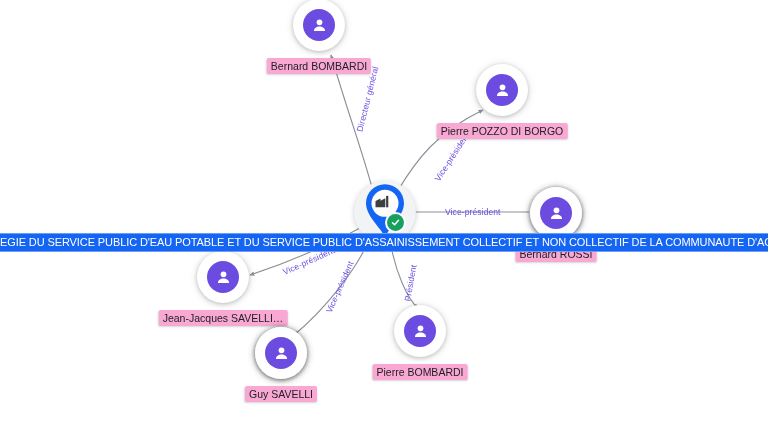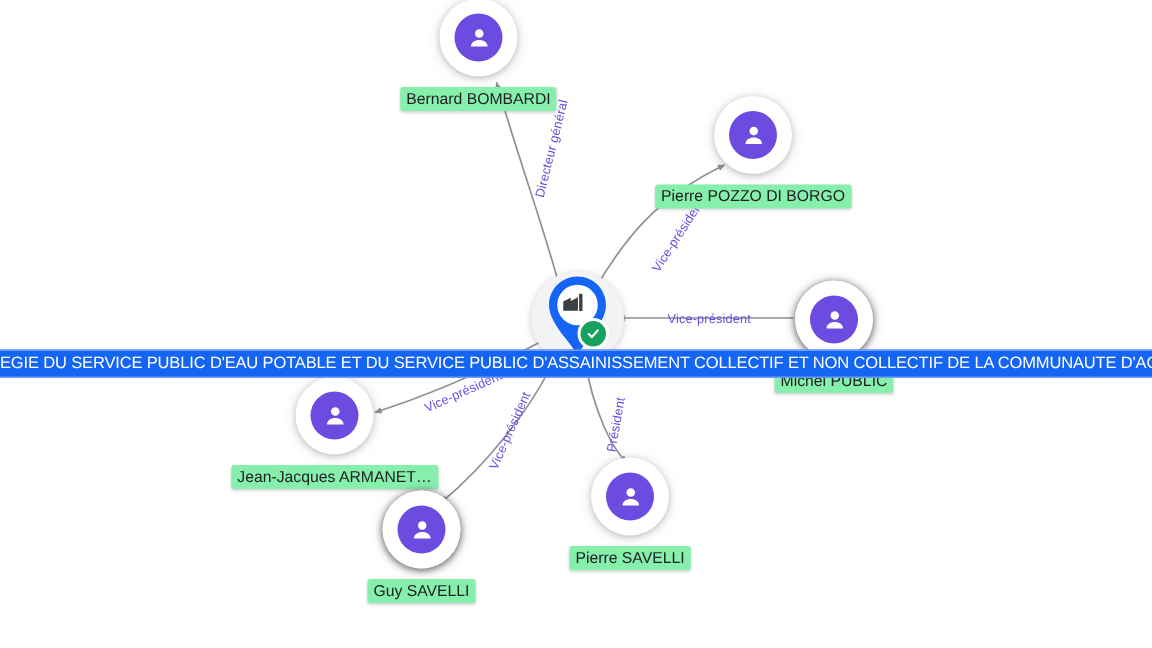--- a/index.html
+++ b/index.html
@@ -33,21 +33,21 @@
     width:52px;height:52px;border-radius:50%;
     background:#ffffff;
     box-shadow:0 1px 4px rgba(60,64,67,.28),0 1px 8px rgba(60,64,67,.10);
   }
 
   .label{
     position:absolute;left:50%;transform:translateX(-50%);
     top:33px;
     white-space:nowrap;
     font-size:10.5px;color:#202124;
-    background:#86efac;
+    background:#f9a8d4;
     padding:2px 4px;border-radius:2px;
     box-shadow:0 1px 2px rgba(60,64,67,.22);
   }
 
   
   .company{position:absolute;transform:translate(-50%,-50%);}
   .company-halo{
     position:absolute;left:50%;top:50%;transform:translate(-50%,-50%);
     width:62px;height:62px;border-radius:50%;
     background:#f1f3f4;
@@ -140,32 +140,32 @@
 <div class="node" style="left:556px;top:213px;">
   <div class="stack1" style="left:60%;"></div>
   <div class="stack2" style="left:55%;"></div>
   <div class="person-halo"></div>
   <div class="person-disc">
     <svg viewBox="0 0 24 24" fill="#ffffff">
         <circle cx="12" cy="8" r="3.6"></circle>
         <path d="M5 19c0-3.6 3.2-5.6 7-5.6s7 2 7 5.6z"></path>
       </svg>
   </div>
-  <div class="label">Michel PUBLIC</div>
+  <div class="label">Bernard ROSSI</div>
 </div>
 
 <div class="node" style="left:223px;top:277px;">
   <div class="person-halo"></div>
   <div class="person-disc">
     <svg viewBox="0 0 24 24" fill="#ffffff">
         <circle cx="12" cy="8" r="3.6"></circle>
         <path d="M5 19c0-3.6 3.2-5.6 7-5.6s7 2 7 5.6z"></path>
       </svg>
   </div>
-  <div class="label">Jean-Jacques ARMANET…</div>
+  <div class="label">Jean-Jacques SAVELLI…</div>
 </div>
 
 <div class="node" style="left:281px;top:353px;">
   <div class="stack1" style="left:62%;"></div>
   <div class="stack2" style="left:56%;"></div>
   <div class="person-halo"></div>
   <div class="person-disc">
     <svg viewBox="0 0 24 24" fill="#ffffff">
         <circle cx="12" cy="8" r="3.6"></circle>
         <path d="M5 19c0-3.6 3.2-5.6 7-5.6s7 2 7 5.6z"></path>
@@ -175,21 +175,21 @@
 </div>
 
 <div class="node" style="left:420px;top:331px;">
   <div class="person-halo"></div>
   <div class="person-disc">
     <svg viewBox="0 0 24 24" fill="#ffffff">
         <circle cx="12" cy="8" r="3.6"></circle>
         <path d="M5 19c0-3.6 3.2-5.6 7-5.6s7 2 7 5.6z"></path>
       </svg>
   </div>
-  <div class="label">Pierre SAVELLI</div>
+  <div class="label">Pierre BOMBARDI</div>
 </div>
 
 <div class="company" style="left:385px;top:212px;">
   <div class="company-halo"></div>
   <svg class="pin" viewBox="0 0 46 54">
     <path d="M23 1.5C12.5 1.5 4 10 4 20.5c0 12 14 24.5 17.6 31.2a1.6 1.6 0 0 0 2.8 0C28 45 42 32.5 42 20.5 42 10 33.5 1.5 23 1.5z" fill="#1565f5"></path>
     <circle cx="23" cy="20.5" r="13.5" fill="#ffffff"></circle>
     <g fill="#3c4043" transform="translate(13.5,13)">
       <path d="M0 11.5V5.2l5-2.6v2.2l4.8-2.4v8.9H0z"></path>
       <rect x="10.6" y="0" width="2.2" height="11.5"></rect>

